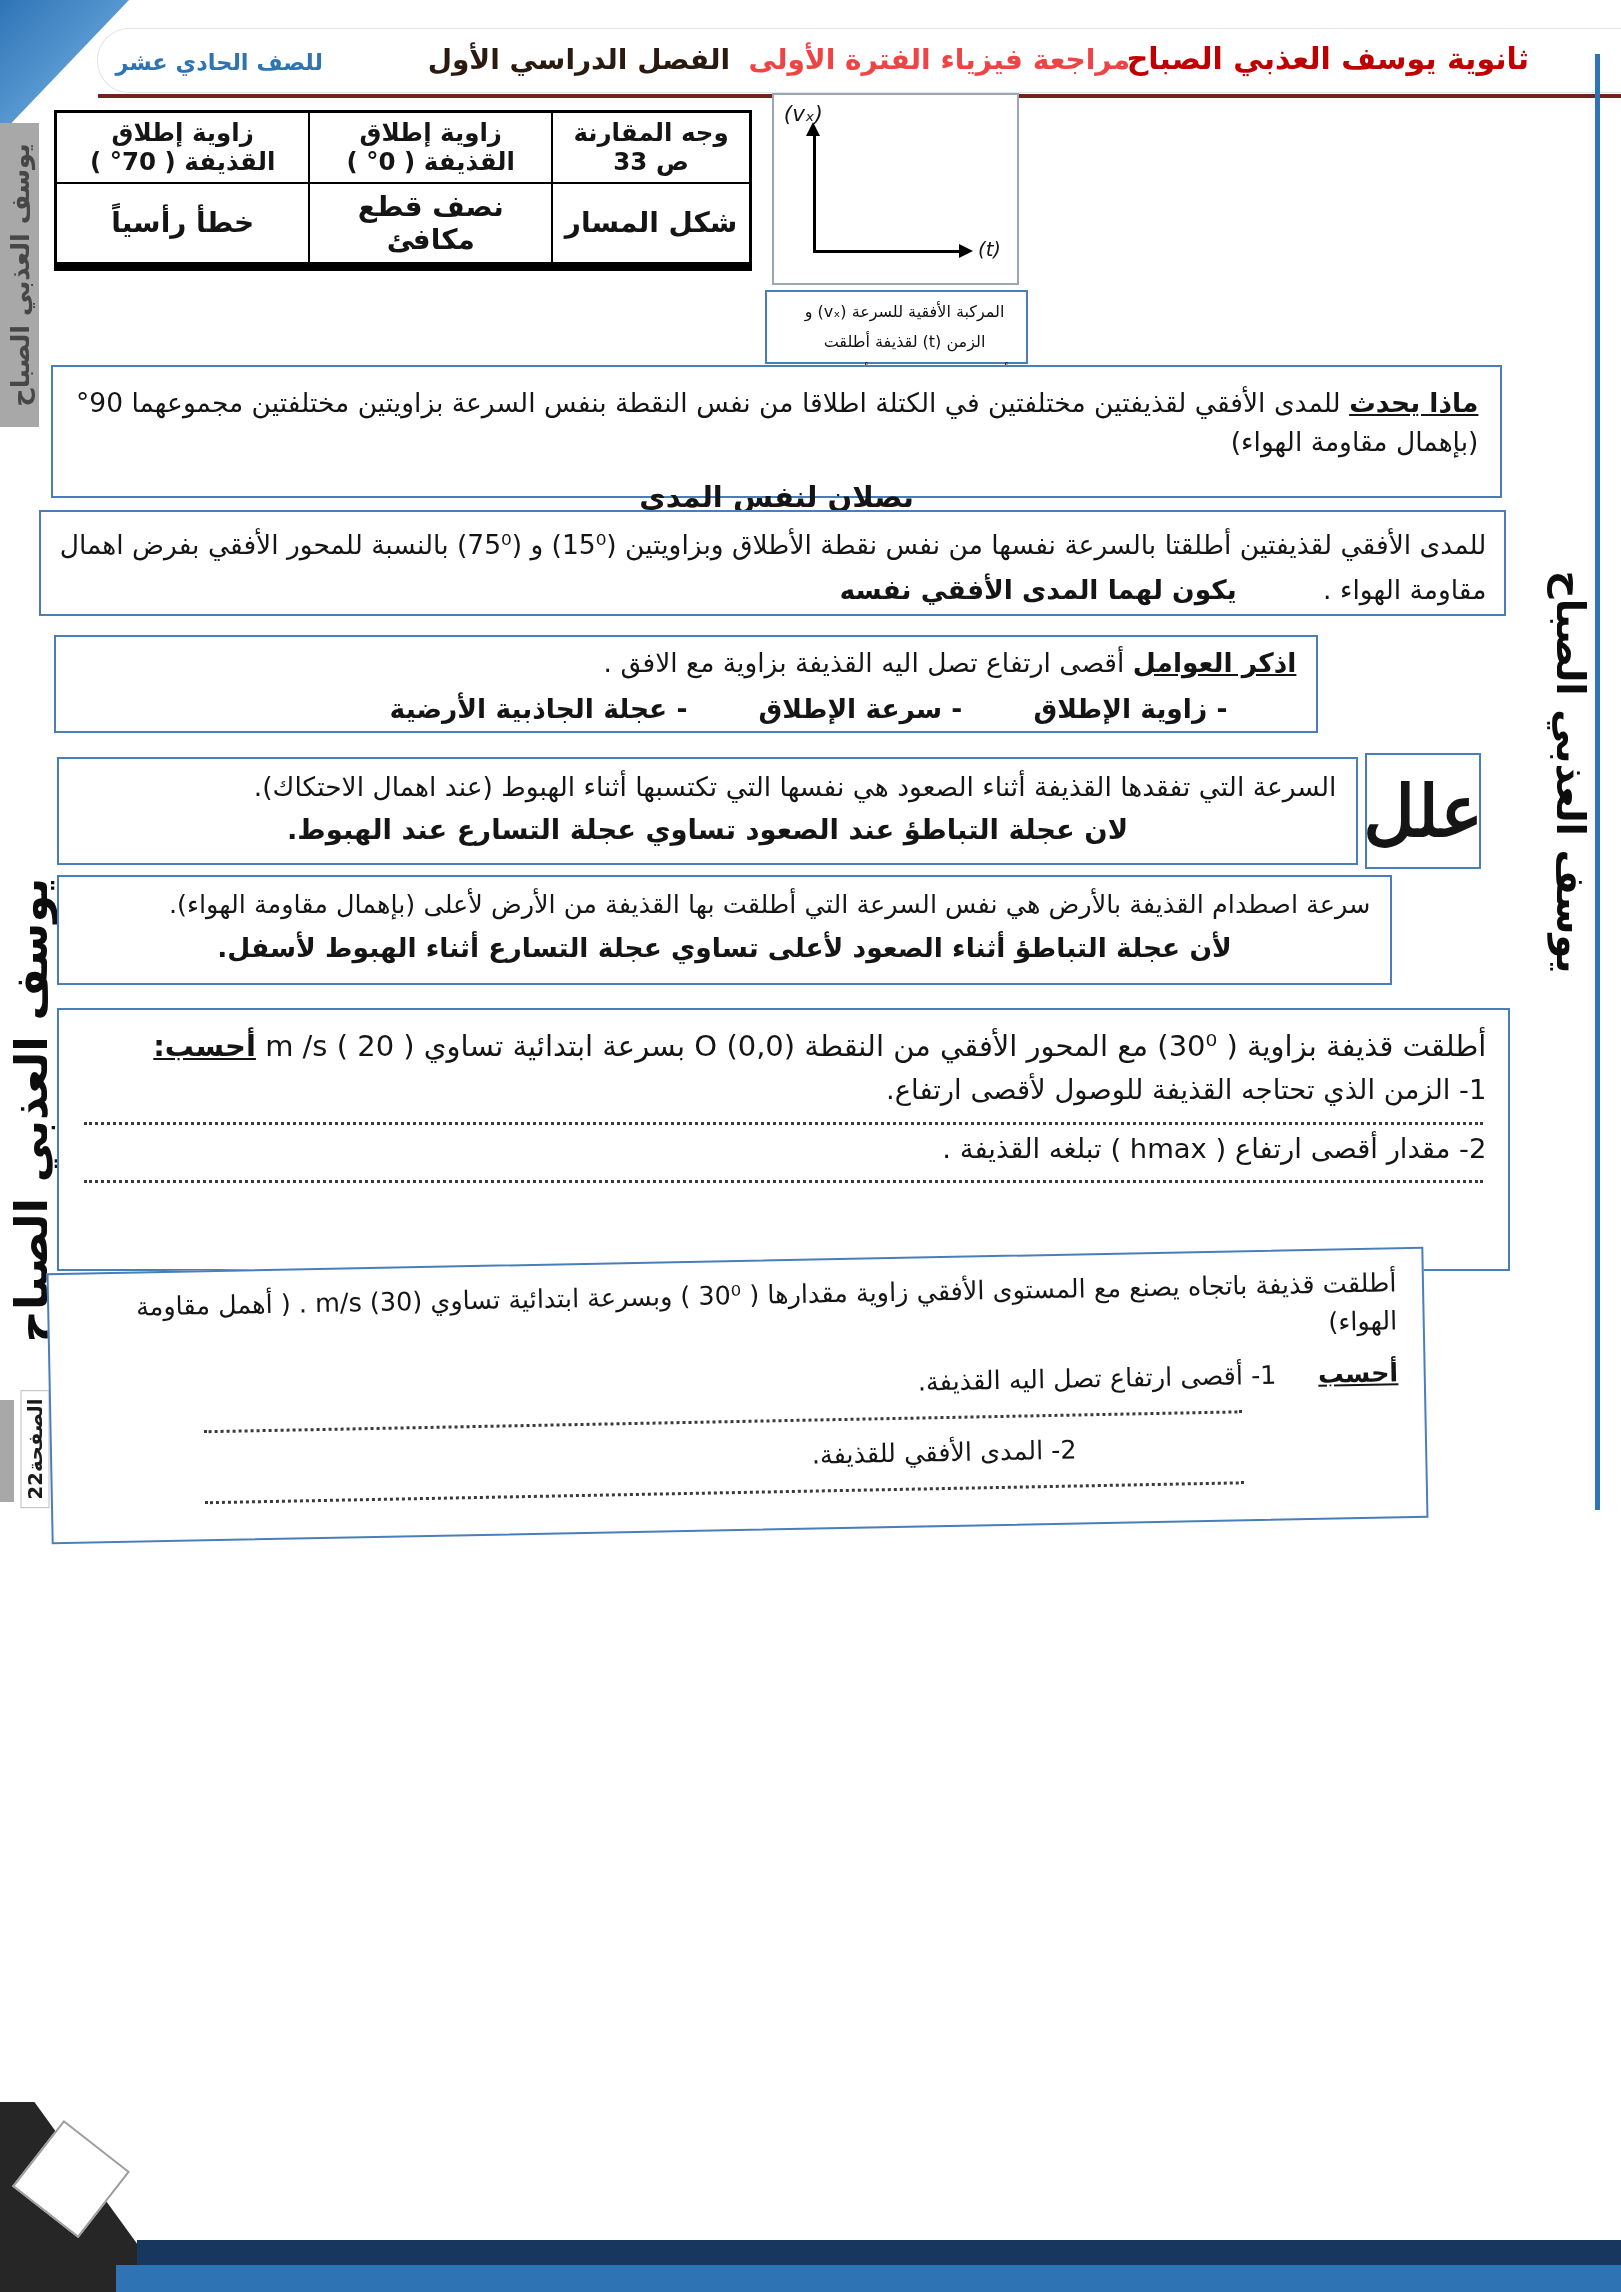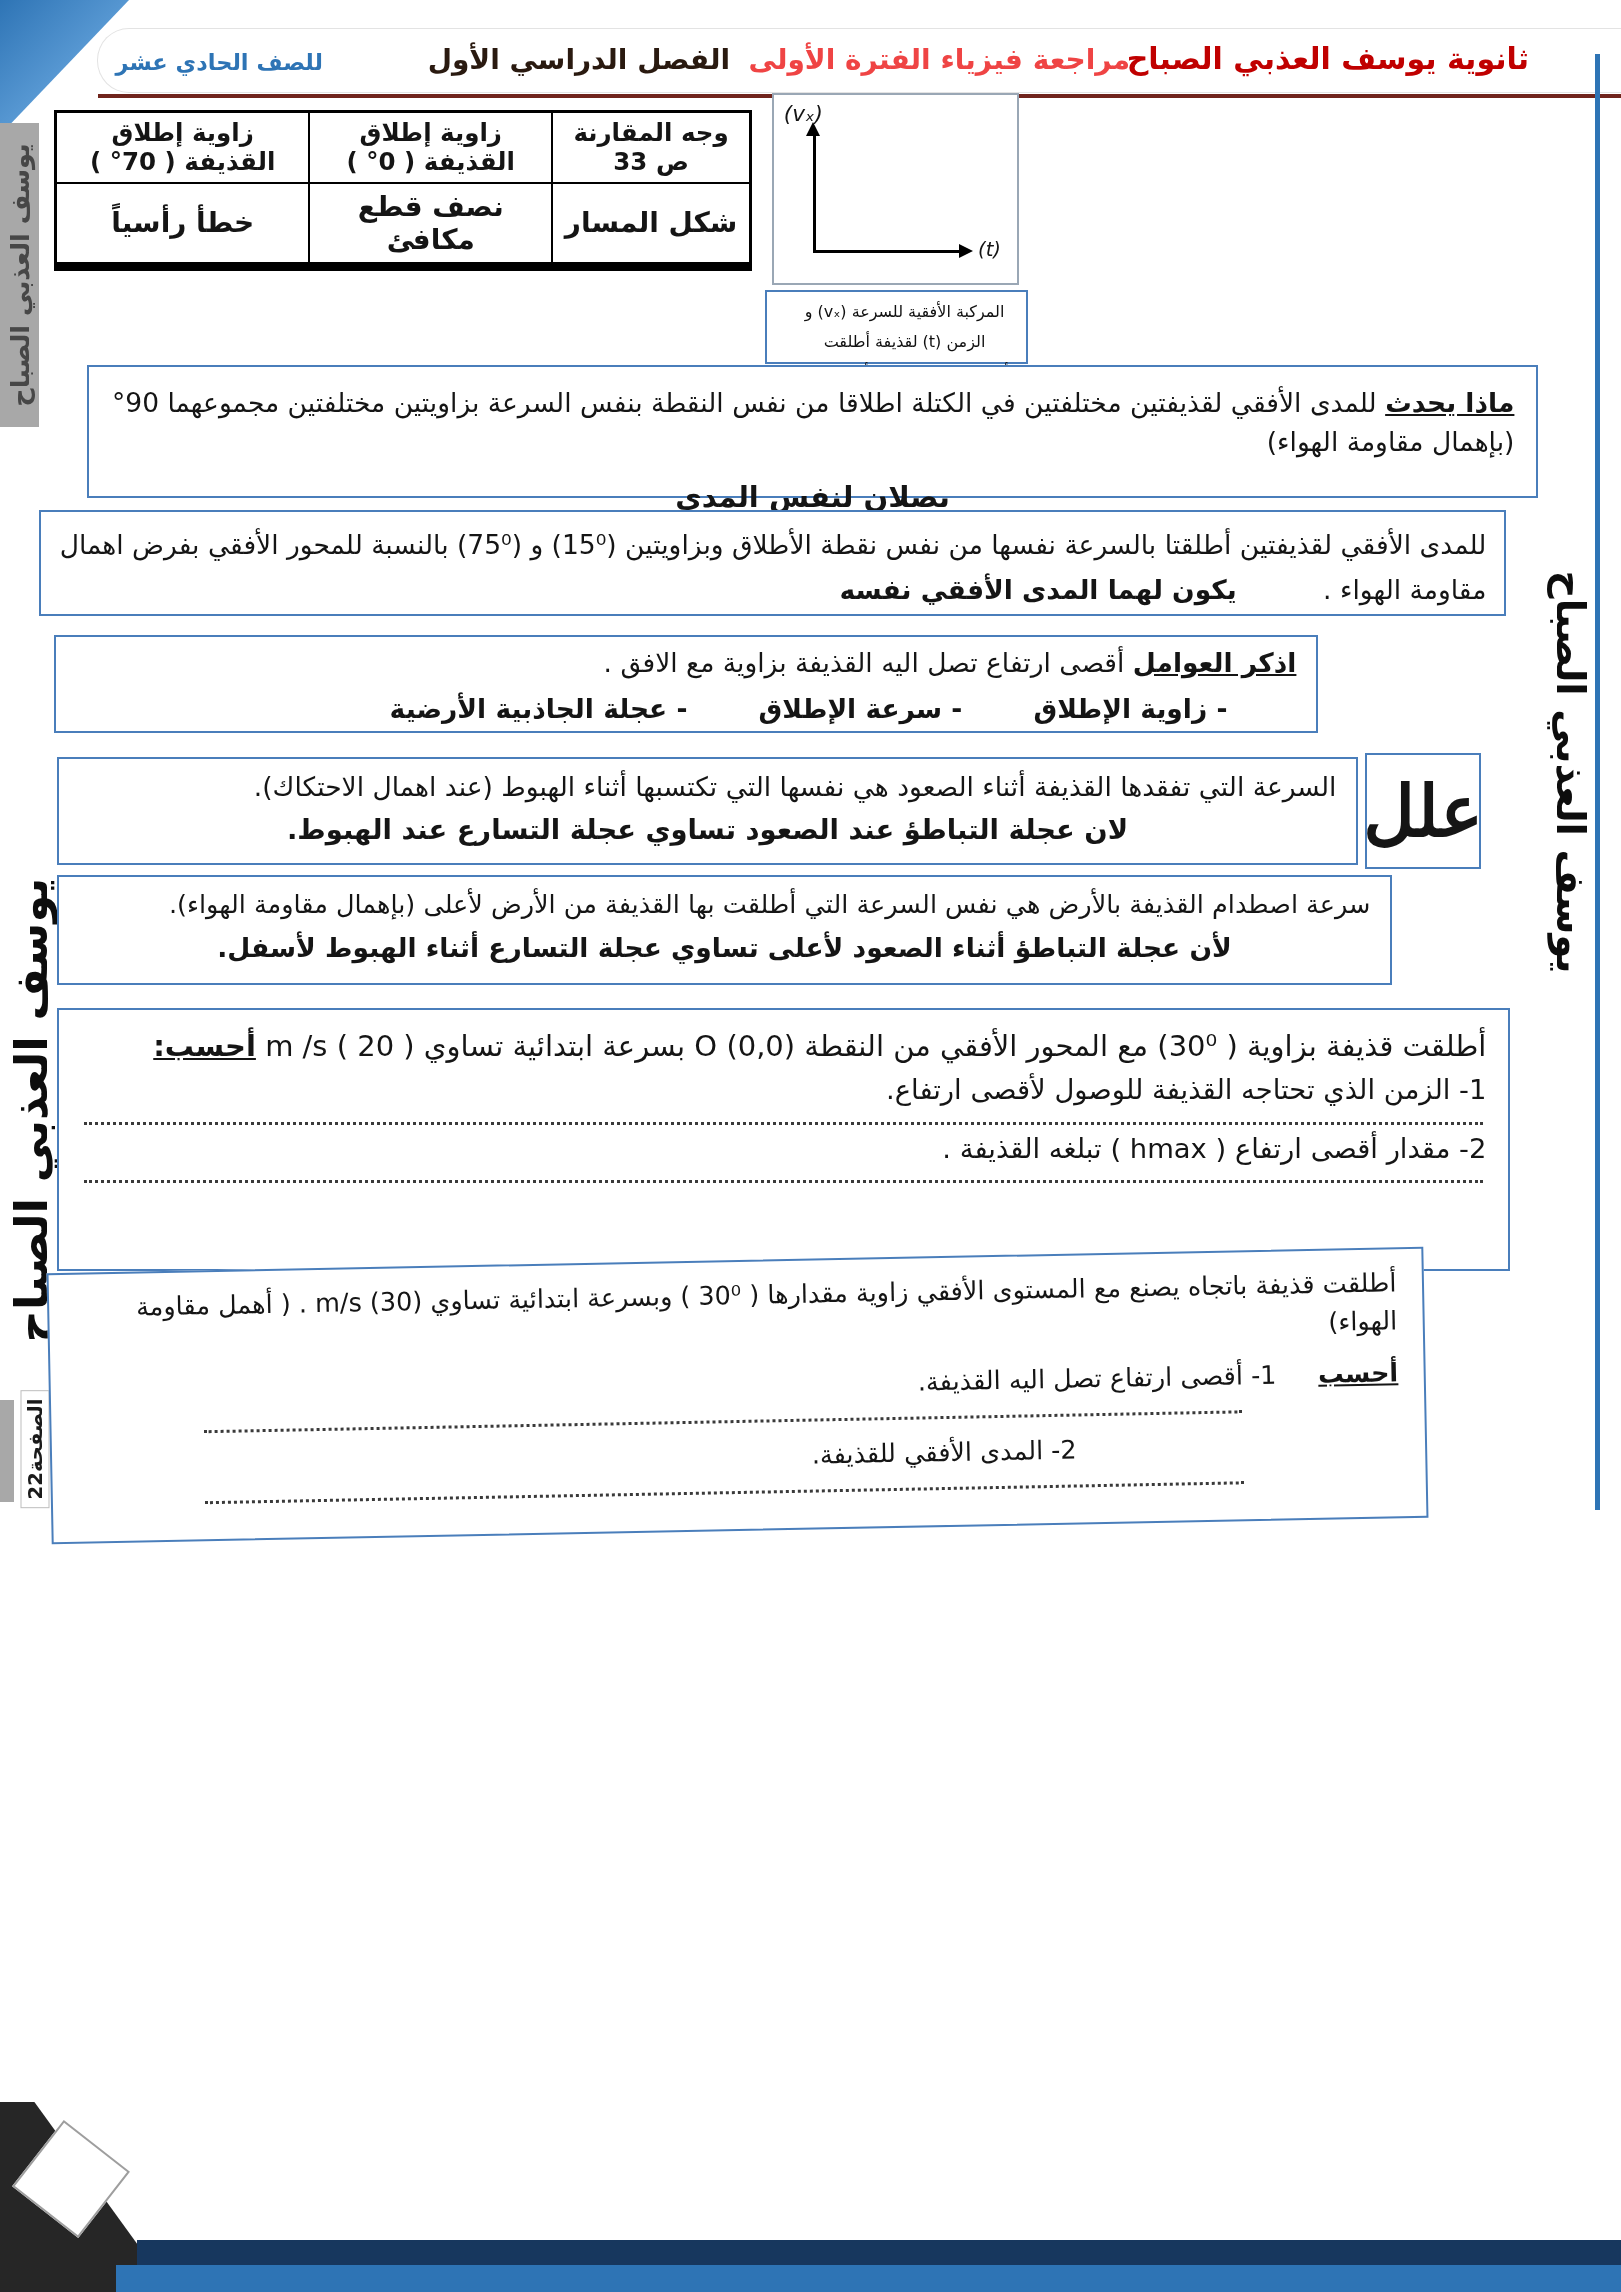--- a/index.html
+++ b/index.html
@@ -64,21 +64,21 @@
   .graph-caption { position:absolute; left:765px; top:290px; width:263px; height:74px;
     border:2px solid #4a7ebb; direction:rtl; text-align:center;
     font-size:16px; line-height:1.9; padding-top:4.9px; color:#111;padding-left:16px; }
 
   
   .qbox { position:absolute; background:#fff; border:2px solid #4a7ebb; direction:rtl; }
   .lead { font-weight:bold; text-decoration:underline; }
   .calc { font-weight:bold; text-decoration:underline; }
   .dots { border-bottom:3.9px dotted #3a3a3a; height:7.8px; }
 
-  .q1 { left:51px; top:365px; width:1451px; height:133px; padding:15.7px 21.6px;margin-left:36px; }
+  .q1 { left:51px; top:365px; width:1451px; height:133px; padding:15.7px 21.6px; }
   .q1-line { font-size:26.5px; text-align:right; line-height:1.5; }
   .q1-ans  { margin-top:17.6px; text-align:center; font-weight:bold; font-size:29px; }
 
   .q2 { left:39px; top:510px; width:1467px; height:106px; padding:9.8px 17.6px; }
   .q2-text { font-size:26.5px; line-height:1.7; text-align:right; }
   .q2-ans  { font-weight:bold; margin-right:78px; }
 
   .q3 { left:54px; top:635px; width:1264px; height:98px; padding:9.8px 19.6px; }
   .q3-line { font-size:26.5px; text-align:right; }
   .factors { display:flex; justify-content:space-between; padding:15.7px 69px 0 314px;

